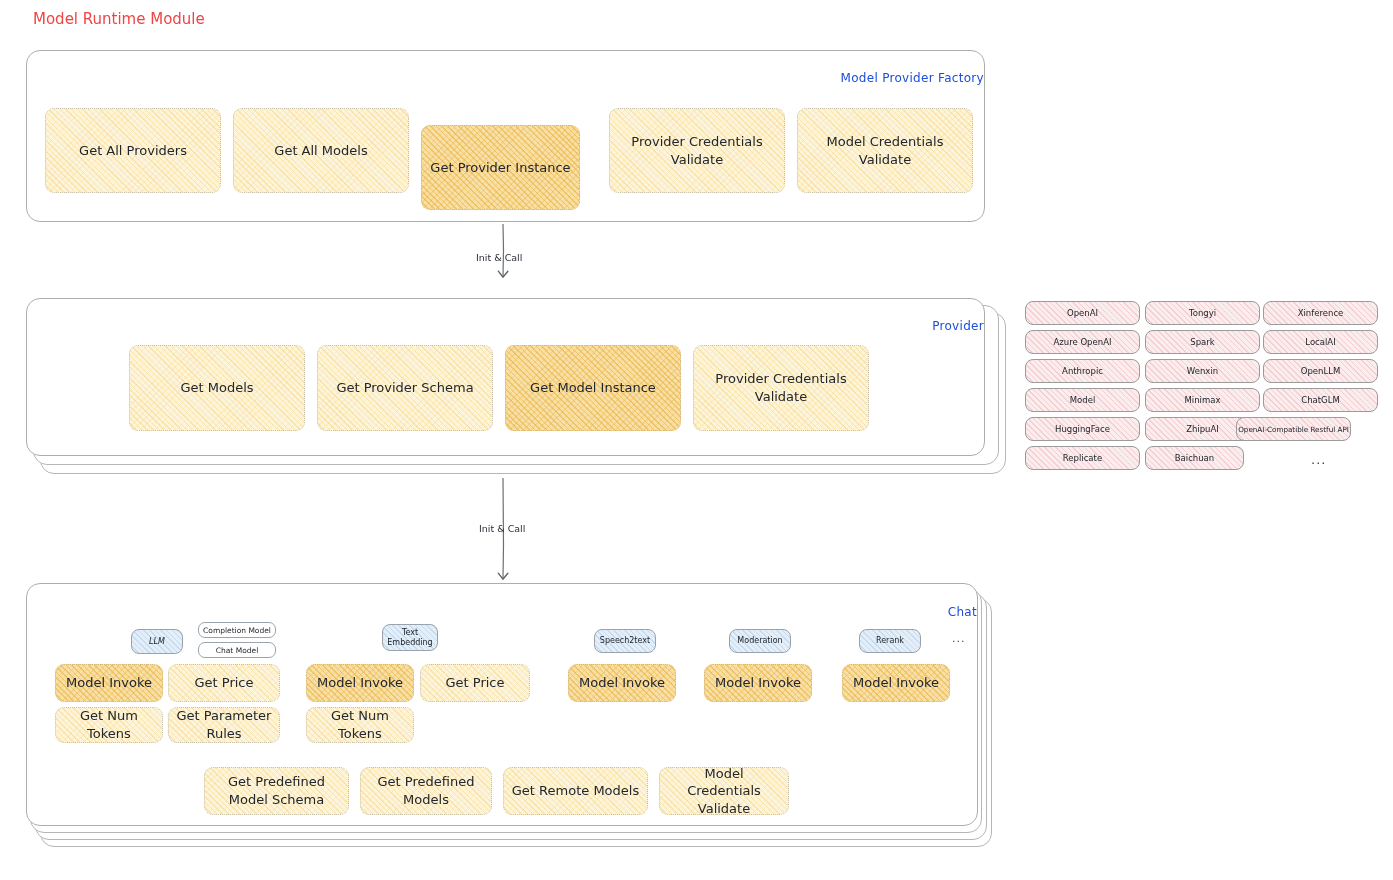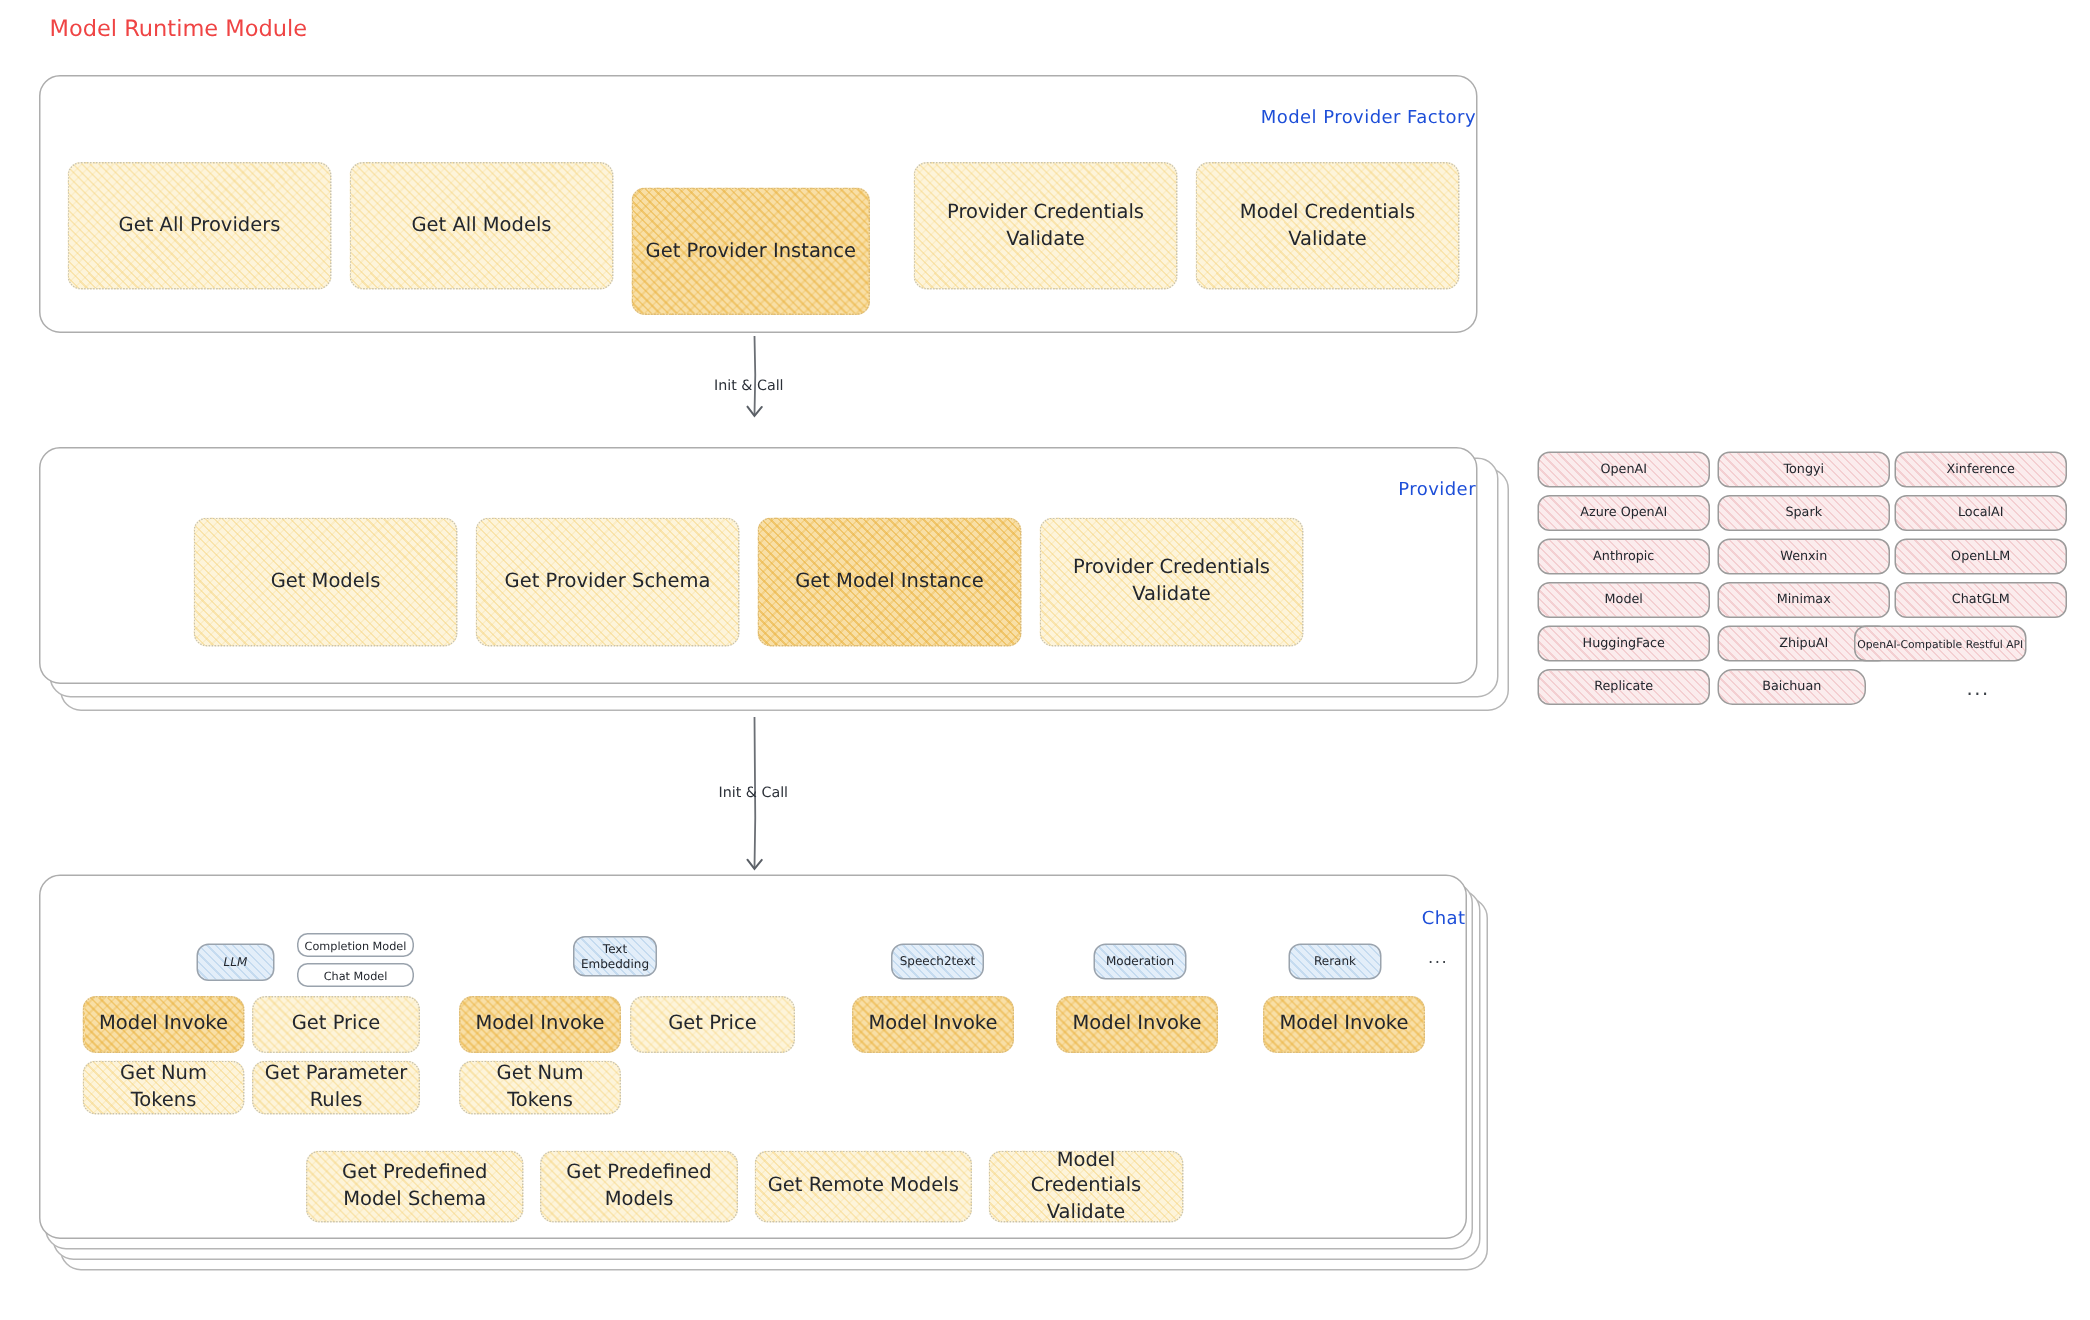--- a/index.html
+++ b/index.html
@@ -218,21 +218,21 @@
 <div class="chip-pink" style="left:1025px; top:359px; width:115px; height:24px;">Anthropic</div>
 <div class="chip-pink" style="left:1025px; top:388px; width:115px; height:24px;">Model</div>
 <div class="chip-pink" style="left:1025px; top:417px; width:115px; height:24px;">HuggingFace</div>
 <div class="chip-pink" style="left:1025px; top:446px; width:115px; height:24px;">Replicate</div>
 
 <div class="chip-pink" style="left:1145px; top:301px; width:115px; height:24px;">Tongyi</div>
 <div class="chip-pink" style="left:1145px; top:330px; width:115px; height:24px;">Spark</div>
 <div class="chip-pink" style="left:1145px; top:359px; width:115px; height:24px;">Wenxin</div>
 <div class="chip-pink" style="left:1145px; top:388px; width:115px; height:24px;">Minimax</div>
 <div class="chip-pink" style="left:1145px; top:417px; width:115px; height:24px;">ZhipuAI</div>
-<div class="chip-pink" style="left:1145px; top:446px; width:99px; height:24px;border-radius:10px;">Baichuan</div>
+<div class="chip-pink" style="left:1145px; top:446px; width:99px; height:24px;">Baichuan</div>
 
 <div class="chip-pink" style="left:1263px; top:301px; width:115px; height:24px;">Xinference</div>
 <div class="chip-pink" style="left:1263px; top:330px; width:115px; height:24px;">LocalAI</div>
 <div class="chip-pink" style="left:1263px; top:359px; width:115px; height:24px;">OpenLLM</div>
 <div class="chip-pink" style="left:1263px; top:388px; width:115px; height:24px;">ChatGLM</div>
 <div class="chip-pink" style="left:1236px; top:417px; width:115px; height:24px; font-size:7.2px;">OpenAI-Compatible Restful API</div>
 <div class="ellipsis" style="left:1311px; top:452px;">...</div>
 
 <div class="stack-layer" style="left:40px; top:598px; width:952px; height:249px;"></div>
 <div class="stack-layer" style="left:35px; top:593px; width:952px; height:247px;"></div>

